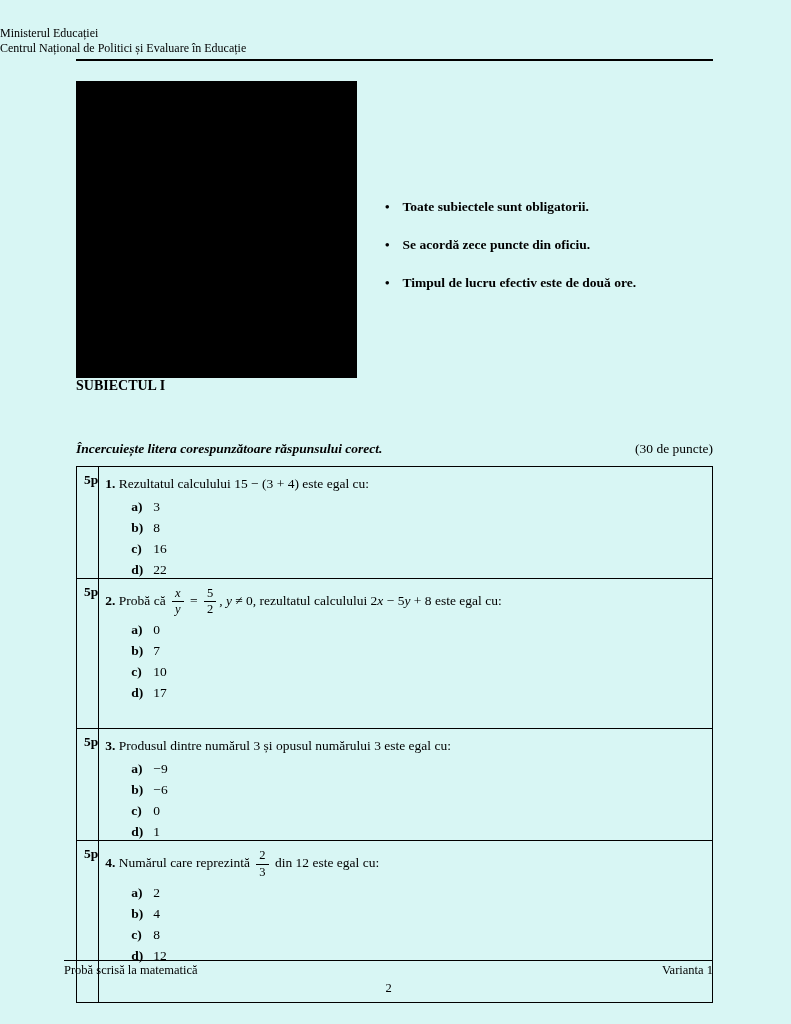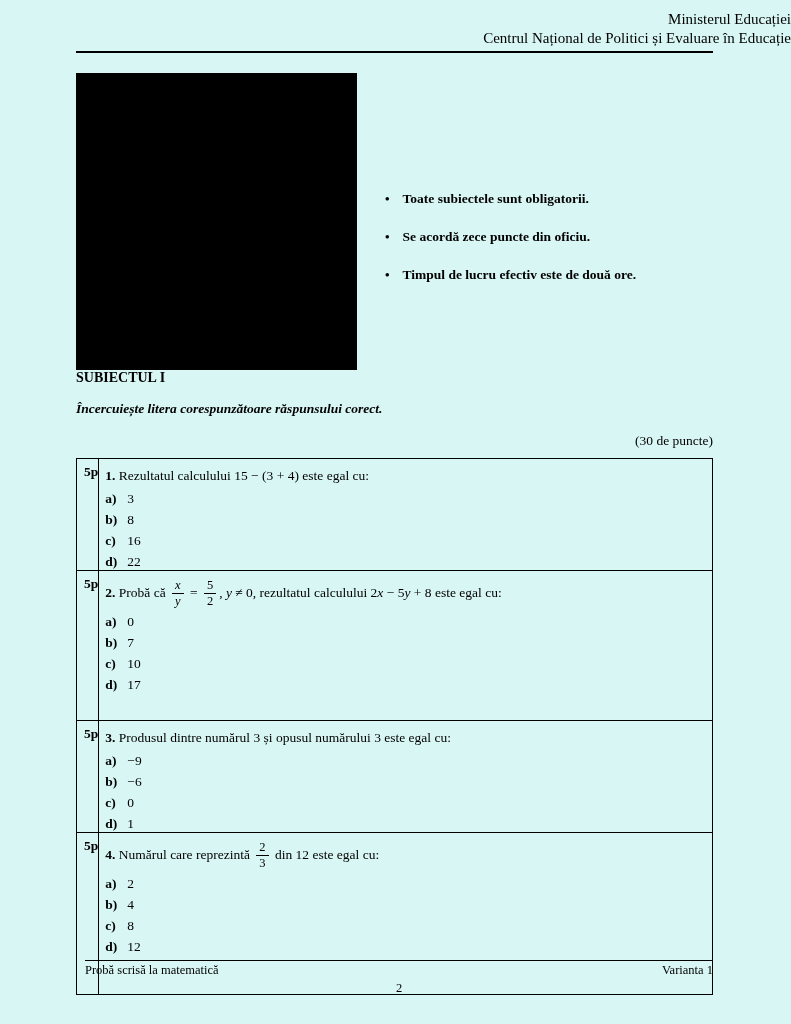--- a/index.html
+++ b/index.html
@@ -10,59 +10,59 @@
     height: 1024px;
     margin: 0 auto;
     background: var(--page-bg, #d8f6f4);
     color: var(--ink, #000);
     font-family: "Liberation Serif", serif;
     overflow: hidden;
   }
   .content { padding: 0 78px 0 76px; }
 
   
-  .header { text-align: right; padding-top: 10px; font-size: 15px; line-height: 1.25; }
+  .header { text-align: left; padding-top: 26px; font-size: 12px; line-height: 1.25; }
   .header-rule { border: none; border-top: 2px solid #000; margin-top: 3px; }
 
   
   .top-section { display: flex; margin-top: 20px; }
   .black-box { width: 281px; height: 297px; background: var(--box, #000); flex: 0 0 auto; }
   .notices { padding-left: 28px; padding-top: 118px; }
   .notice { display: flex; font-weight: bold; font-size: 13.5px; margin-bottom: 22px; }
   .bullet { margin-right: 13px; font-size: 13px; }
 
   
   .subject-title { font-size: 14px; font-weight: bold; }
-  .instruction-row { display: flex; justify-content: space-between; margin-top: 15px; font-size: 13.5px; }
+  .instruction-row { display: flex; justify-content: space-between; margin-top: 15px; font-size: 13.5px; align-items: flex-end; }
   .instruction { font-weight: bold; font-style: italic; }
   .points-total { font-weight: normal; margin-top: 32px; }
 
   
   .questions-table { width: 100%; border-collapse: collapse; margin-top: 9px; }
   .questions-table td { border: 1px solid #000; vertical-align: top; }
   .questions-table tr:nth-child(1) td { height: 108px; }
   .questions-table tr:nth-child(2) td { height: 150px; }
   .questions-table tr:nth-child(3) td { height: 104px; }
   .questions-table tr:nth-child(4) td { height: 162px; }
   .pts { width: 20px; font-weight: bold; font-size: 13.5px; padding: 5px 0 0 7px; }
   .qcell { padding: 8px 8px 0 6px; font-size: 13.5px; }
   .qline { line-height: 1.35; }
   .qno { font-weight: bold; }
-  .opts { margin-top: 6px; }
+  .opts { margin-top: 6px; margin-left: 26px; }
   .opt { margin-top: 5px; }
   .opt .letter { font-weight: bold; display: inline-block; width: 22px; }
 
   
   .frac { display: inline-block; vertical-align: middle; text-align: center; line-height: 1.05; font-size: 12.5px; margin: 0 3px; }
   .frac .num { display: block; border-bottom: 1px solid #000; padding: 0 3px 1px; }
   .frac .den { display: block; padding-top: 1px; }
   .it { font-style: italic; }
 
   
-  .footer { position: absolute; left: 85px; right: 78px; bottom: 28px; font-size: 12.5px; }
+  .footer { position: absolute; left: 64px; right: 78px; bottom: 28px; font-size: 12.5px; }
   .footer-rule { border: none; border-top: 1.5px solid #000; }
   .footer-row { display: flex; justify-content: space-between; margin-top: 2px; }
   .page-num { text-align: center; margin-top: 3px; }
 </style>
 </head>
 <body>
 
 <div class="page">
 
   <header class="header">

